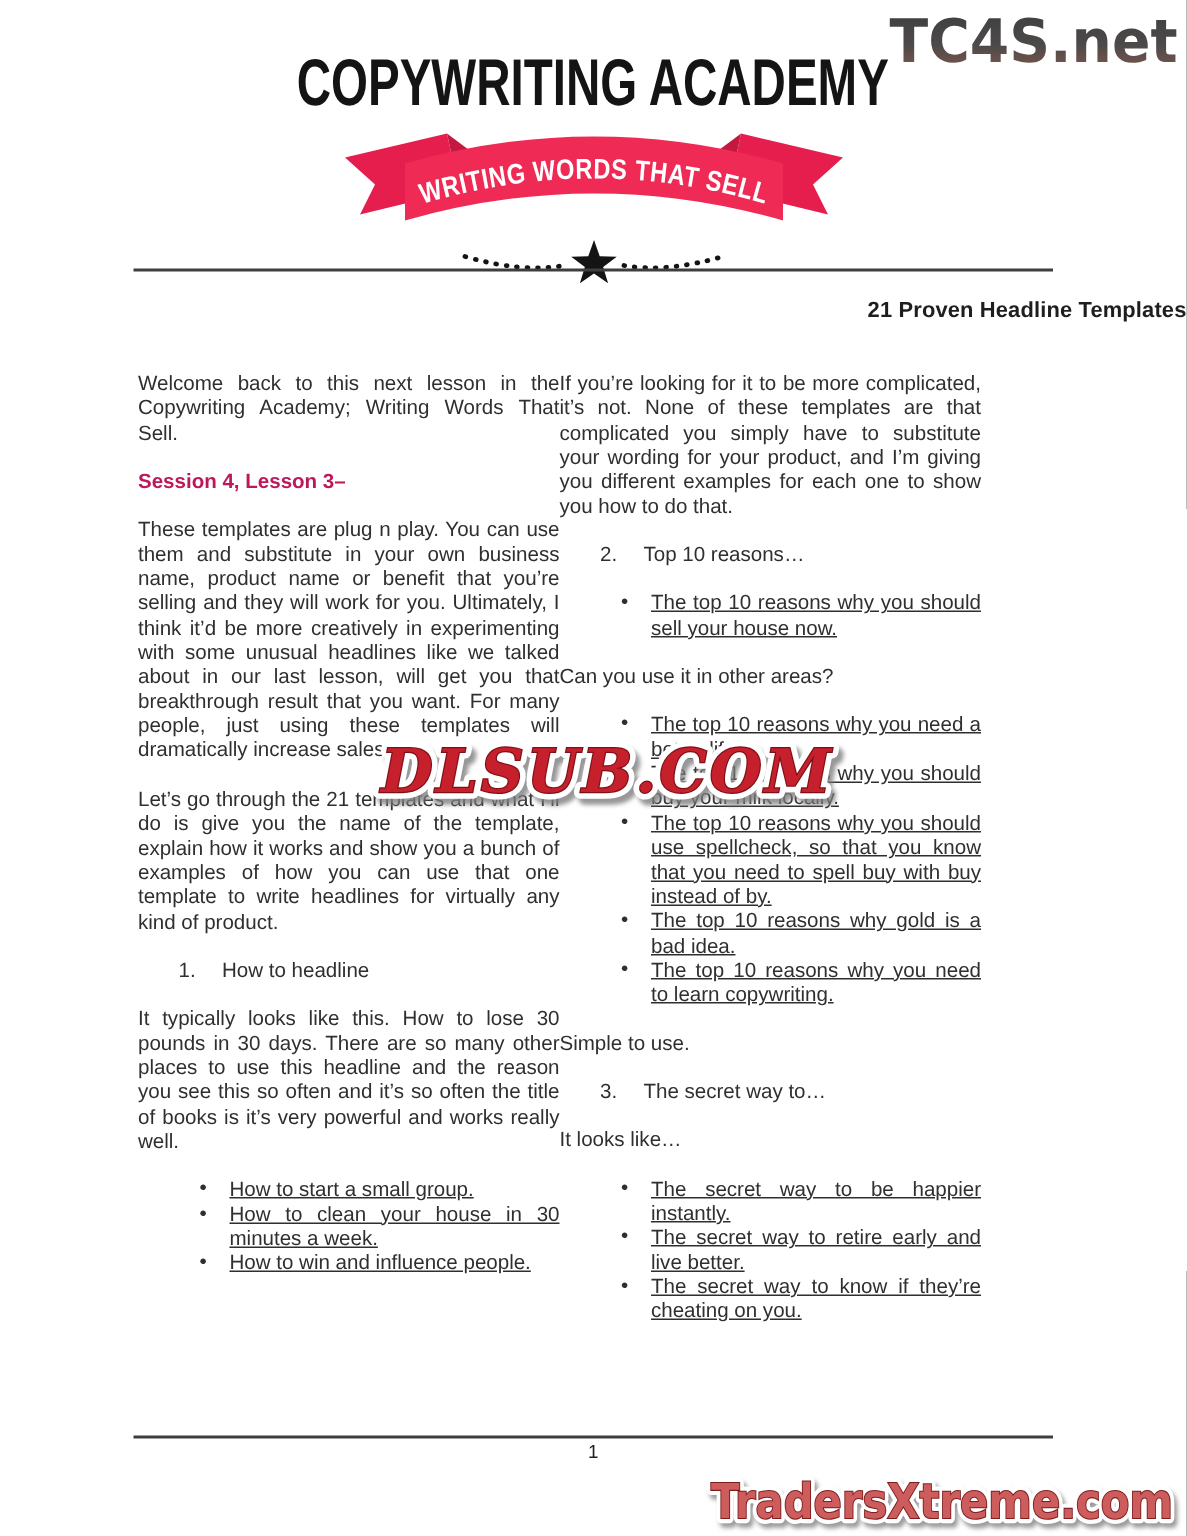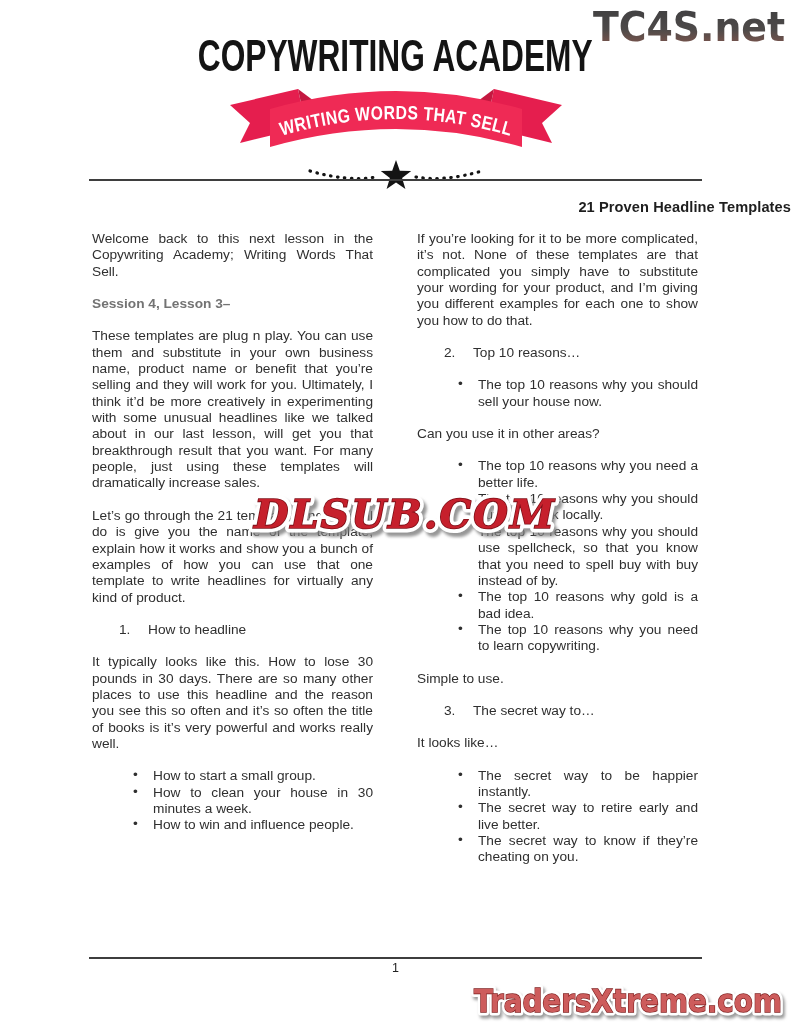--- a/index.html
+++ b/index.html
@@ -20,27 +20,27 @@
   .ribbon-svg{display:block;margin:1px auto 0;}
   
   .rule-top{position:absolute;top:179px;left:89px;width:613px;border-top:2px solid #3e3e3e;}
   .rule-bottom{position:absolute;top:957px;left:89px;width:613px;border-top:2px solid #3e3e3e;}
   
   .doc-title{
     position:absolute;top:199px;left:0;width:100%;text-align:right;
     font-weight:bold;font-size:14.6px;color:#1e1e1e;letter-spacing:0.1px;
   }
   
-  .columns{position:absolute;top:231px;left:92px;width:608px;display:flex;gap:44px;}
+  .columns{position:absolute;top:248px;left:92px;width:608px;display:flex;}
   .col{width:281px;font-size:13.7px;line-height:16.35px;text-align:justify;}
   .col .para{margin:0 0 16px 0;}
-  .col .bold{font-weight:bold;color:#737373;}
+  .col .bold{font-weight:bold;color:#be185d;}
   .num-item{display:flex;margin:0 0 16px 27px;text-align:left;}
   .num-item .num{flex:0 0 29px;}
-  .col ul{list-style:none;margin:0 0 16px 0;padding:0 0 0 61px;}
+  .col ul{list-style:none;margin:0 0 16px 0;padding:0 0 0 61px;text-decoration:underline;}
   .col ul li{position:relative;text-align:justify;}
   .col ul li::before{content:"\2022";position:absolute;left:-20px;top:-1px;}
   
   .page-num{position:absolute;top:961px;left:0;width:100%;text-align:center;font-size:12.5px;color:#222;}
   
   .wm-center{position:absolute;left:244px;top:484px;font-style:italic;}
   .wm-bottom{position:absolute;left:468px;top:978px;}
 </style>
 </head>
 <body>

